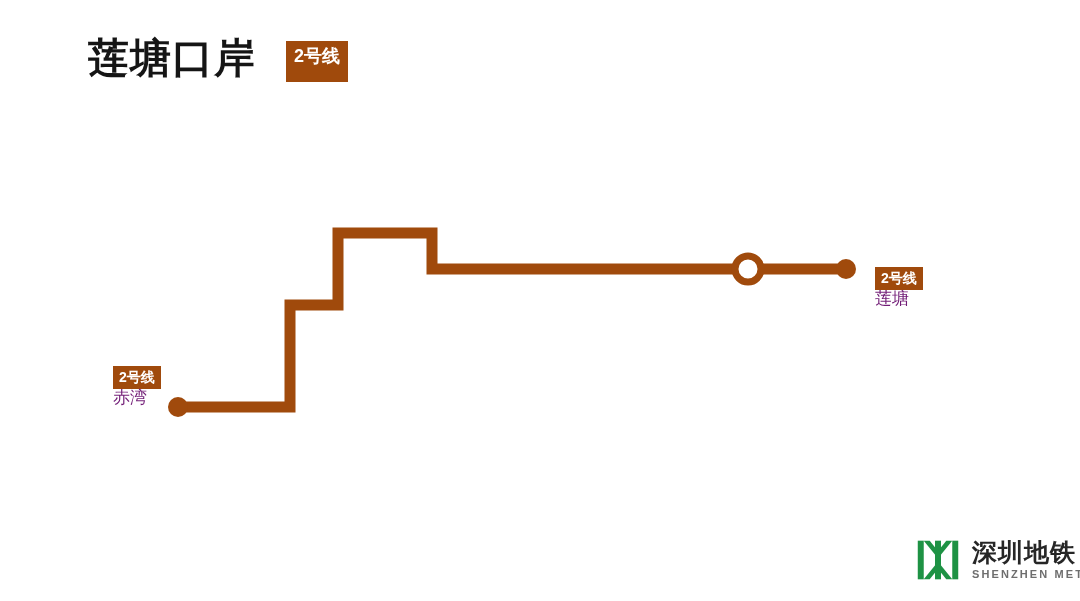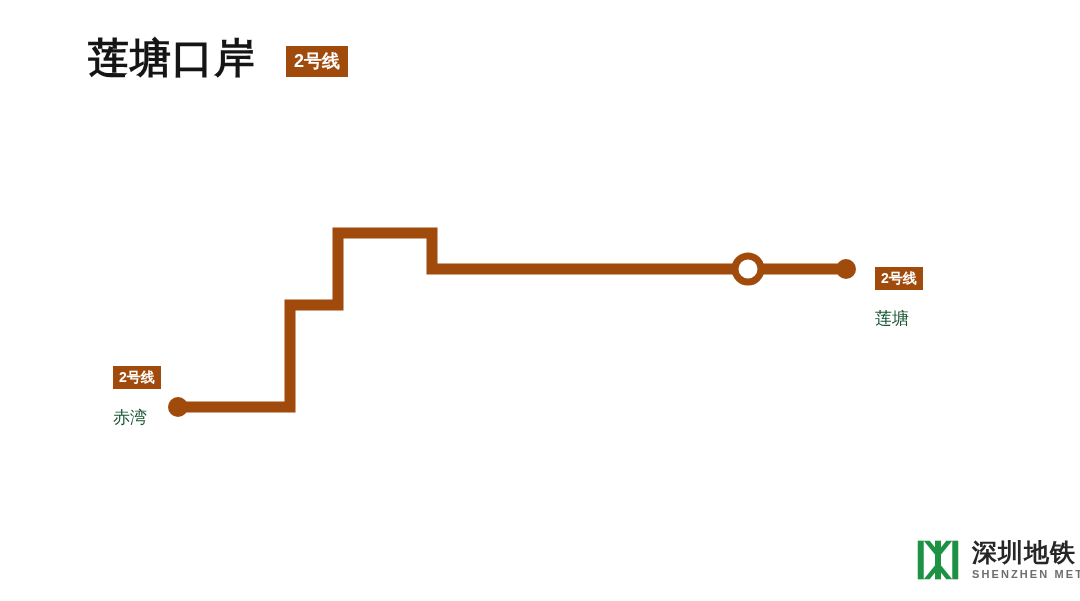--- a/index.html
+++ b/index.html
@@ -21,21 +21,20 @@
     height: 601px;
     background: #ffffff;
   }
 
   
   .header {
     position: absolute;
     left: 88px;
     top: 38px;
     display: flex;
-    align-items: center;
   }
   .page-title {
     font-size: 41px;
     font-weight: 700;
     color: #151515;
     letter-spacing: 1px;
     line-height: 1;
     white-space: nowrap;
   }
   .title-badge {
@@ -80,24 +79,24 @@
     display: inline-block;
     background: #A04A0C;
     color: #ffffff;
     font-size: 14px;
     font-weight: 700;
     line-height: 1;
     padding: 4px 6px 5px 6px;
   }
   .terminus .name {
     display: block;
-    margin-top: 20px;
+    margin-top: 0;
     font-size: 17px;
     font-weight: 400;
-    color: #14532d;
+    color: #701a75;
     line-height: 1;
   }
   .terminus-left {
     left: 113px;
     top: 366px;
     text-align: left;
   }
   .terminus-right {
     left: 875px;
     top: 267px;

